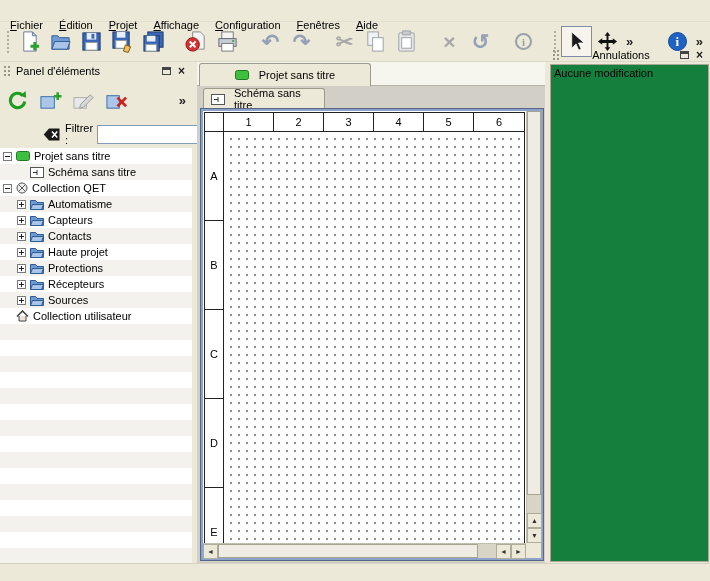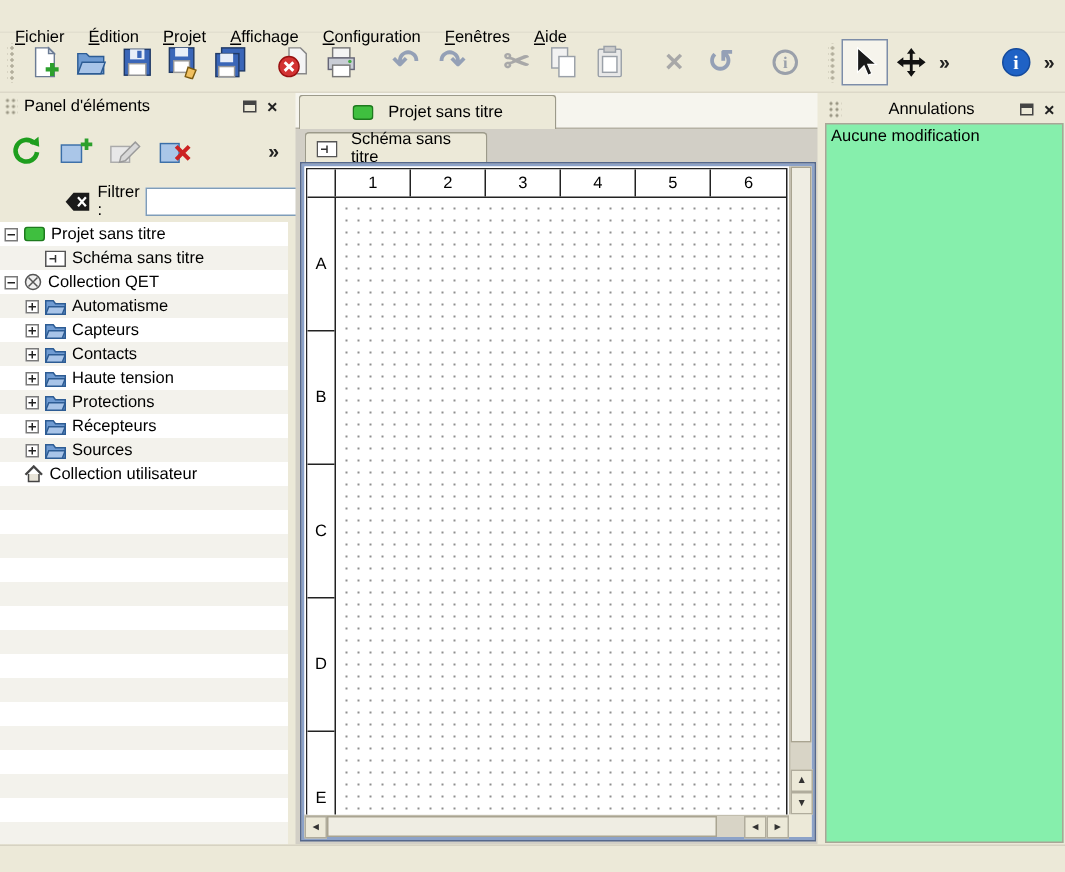--- a/index.html
+++ b/index.html
@@ -86,23 +86,23 @@
   .vthumb { height:384px; background:#efede3; border:1px solid #a9a491; }
   .vspacer { flex:1; }
   .hscroll { grid-column:1; grid-row:2; display:flex; background:#d8d4c6; border-top:1px solid #c2beae; }
   .hthumb { width:260px; background:#efede3; border:1px solid #a9a491; }
   .hspacer { flex:1; }
   .sbtn { width:15px; height:15px; min-width:15px; display:flex; align-items:center; justify-content:center;
     font-size:7px; color:#333; background:#ece9d8; border:1px solid #b0ac9c; line-height:1; }
   .scorner { grid-column:2; grid-row:2; background:#ece9d8; }
 
   
-  .rightdock { position:absolute; right:0; top:64px; width:161px; bottom:18px; display:flex; flex-direction:column; }
+  .rightdock { position:absolute; right:0; top:46px; width:161px; bottom:18px; display:flex; flex-direction:column; }
   .rightdock .dock-title-text { flex:1; text-align:center; }
-  .undo-view { flex:1; background:#86efac; border:1px solid #a9a697; margin:0 1px 1px 1px; padding:2px 3px; }
+  .undo-view { flex:1; background:#15803d; border:1px solid #a9a697; margin:0 1px 1px 1px; padding:2px 3px; }
 
   .statusbar { position:absolute; left:0; right:0; bottom:0; height:18px; background:#ece9d8; border-top:1px solid #d6d2c2; }
 </style>
 </head>
 <body>
 
 <div class="app">
 
   <div class="menubar">
     <div class="menu-item">Fichier</div>
@@ -354,21 +354,21 @@
         <span class="tlabel">Contacts</span>
       </div>
       <div class="trow lvl1">
         <span class="exp plus"></span>
         <span class="ticon">
             <svg width="14" height="11" viewBox="0 0 14 11">
               <path d="M0.5 10.5v-9h5l1.5 2h6.5v7z" fill="#6f9bd2" stroke="#2d5c94"></path>
               <path d="M0.5 10.5l2-5h11l-2 5z" fill="#a8c4e8" stroke="#2d5c94"></path>
             </svg>
           </span>
-        <span class="tlabel">Haute tension</span>
+        <span class="tlabel">Haute projet</span>
       </div>
       <div class="trow lvl1">
         <span class="exp plus"></span>
         <span class="ticon">
             <svg width="14" height="11" viewBox="0 0 14 11">
               <path d="M0.5 10.5v-9h5l1.5 2h6.5v7z" fill="#6f9bd2" stroke="#2d5c94"></path>
               <path d="M0.5 10.5l2-5h11l-2 5z" fill="#a8c4e8" stroke="#2d5c94"></path>
             </svg>
           </span>
         <span class="tlabel">Protections</span>

